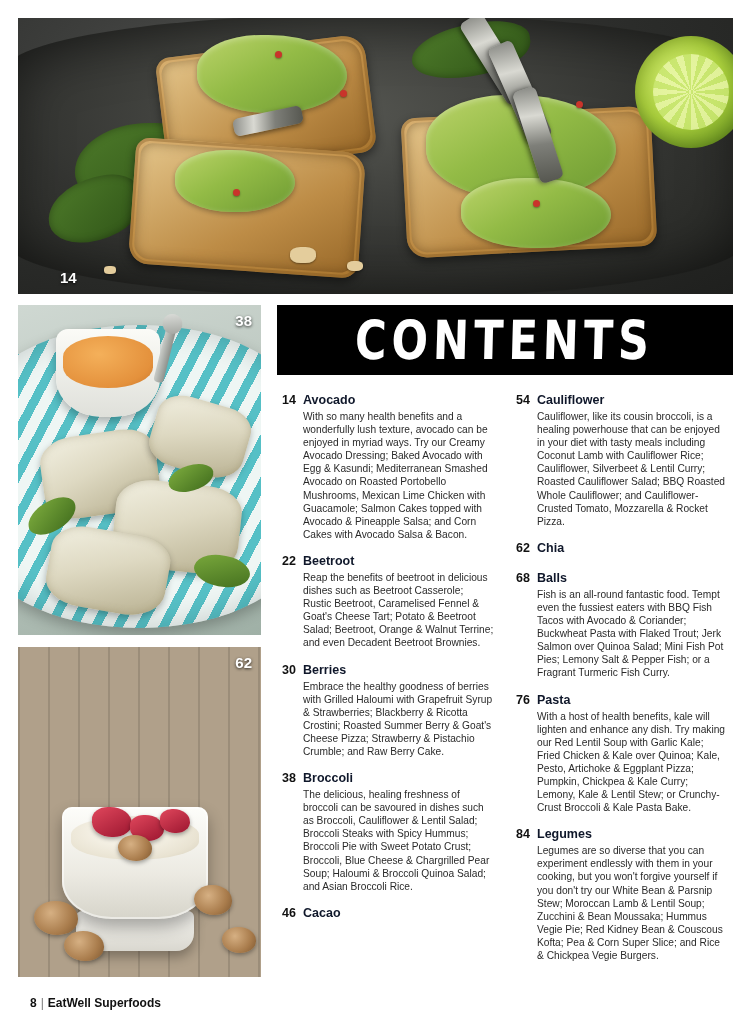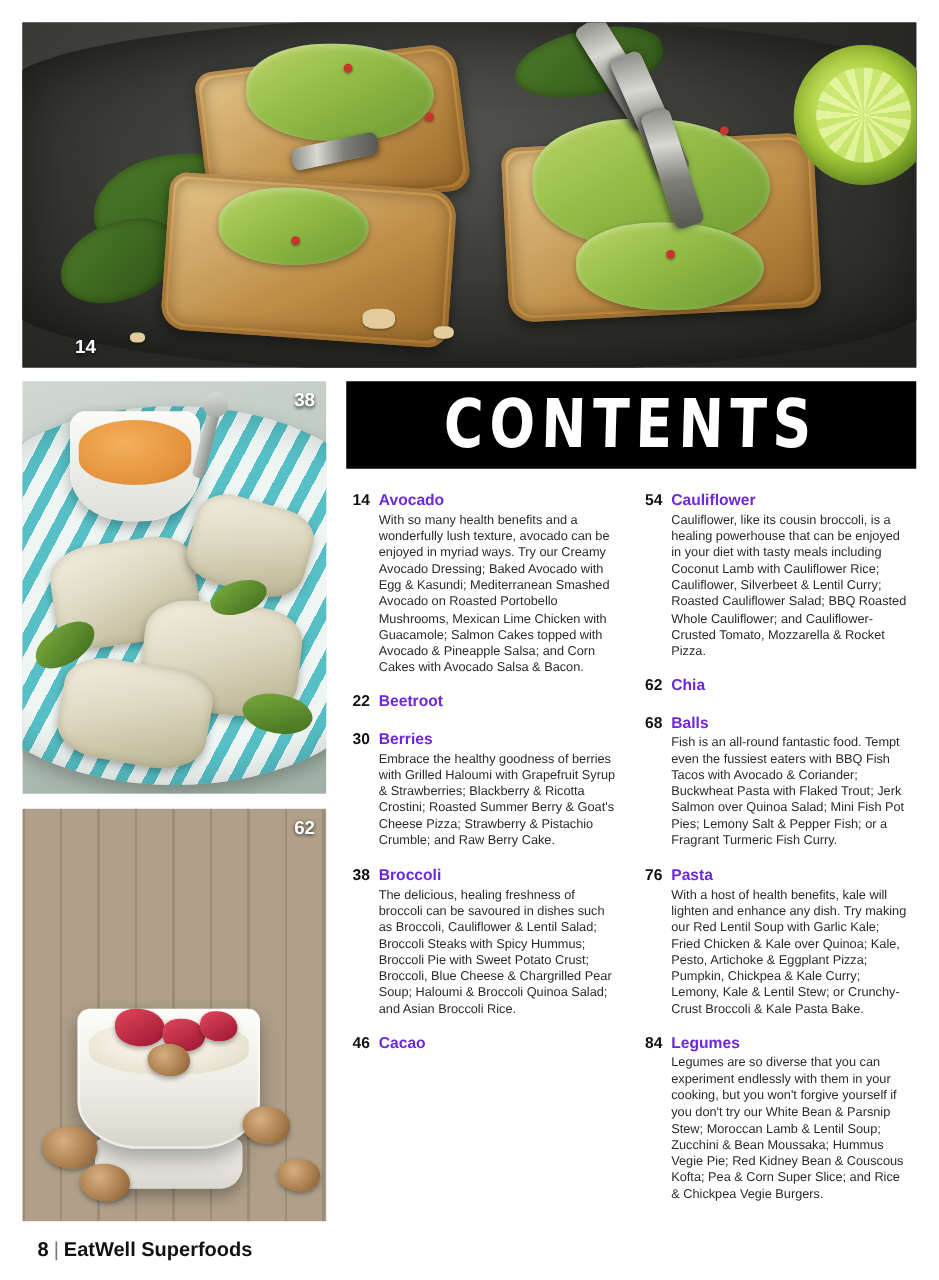--- a/index.html
+++ b/index.html
@@ -221,35 +221,35 @@
     padding-right: 7px;
     font-size: 12.5px;
     font-weight: 700;
     color: #111;
     line-height: 15px;
   }
   .entry .body { flex: 1; }
   .entry .ttl {
     font-size: 12.5px;
     font-weight: 700;
-    color: #6d28d9;
+    color: #0f172a;
     line-height: 15px;
     margin-bottom: 2px;
   }
   .entry .desc {
     font-size: 10.2px;
     line-height: 13.1px;
     color: #2a2a2a;
   }
 
   
   .footer {
     position: absolute;
     left: 30px; bottom: 14px;
-    font-size: 16px;
+    font-size: 12px;
     color: #111;
   }
   .footer b { font-weight: 700; }
   .footer .sep { margin: 0 4px; color: #777; }
 </style>
 </head>
 <body>
 
 <div class="page">
 
@@ -348,20 +348,21 @@
             <div class="num">14</div>
             <div class="body">
               <div class="ttl">Avocado</div>
               <div class="desc">With so many health benefits and a wonderfully lush texture, avocado can be enjoyed in myriad ways. Try our Creamy Avocado Dressing; Baked Avocado with Egg &amp; Kasundi; Mediterranean Smashed Avocado on Roasted Portobello Mushrooms, Mexican Lime Chicken with Guacamole; Salmon Cakes topped with Avocado &amp; Pineapple Salsa; and Corn Cakes with Avocado Salsa &amp; Bacon.</div>
             </div>
           </div>
           <div class="entry">
             <div class="num">22</div>
             <div class="body">
               <div class="ttl">Beetroot</div>
+              <div class="desc">Reap the benefits of beetroot in delicious dishes such as Beetroot Casserole; Rustic Beetroot, Caramelised Fennel &amp; Goat's Cheese Tart; Potato &amp; Beetroot Salad; Beetroot, Orange &amp; Walnut Terrine; and even Decadent Beetroot Brownies.</div>
             </div>
           </div>
           <div class="entry">
             <div class="num">30</div>
             <div class="body">
               <div class="ttl">Berries</div>
               <div class="desc">Embrace the healthy goodness of berries with Grilled Haloumi with Grapefruit Syrup &amp; Strawberries; Blackberry &amp; Ricotta Crostini; Roasted Summer Berry &amp; Goat's Cheese Pizza; Strawberry &amp; Pistachio Crumble; and Raw Berry Cake.</div>
             </div>
           </div>
           <div class="entry">

